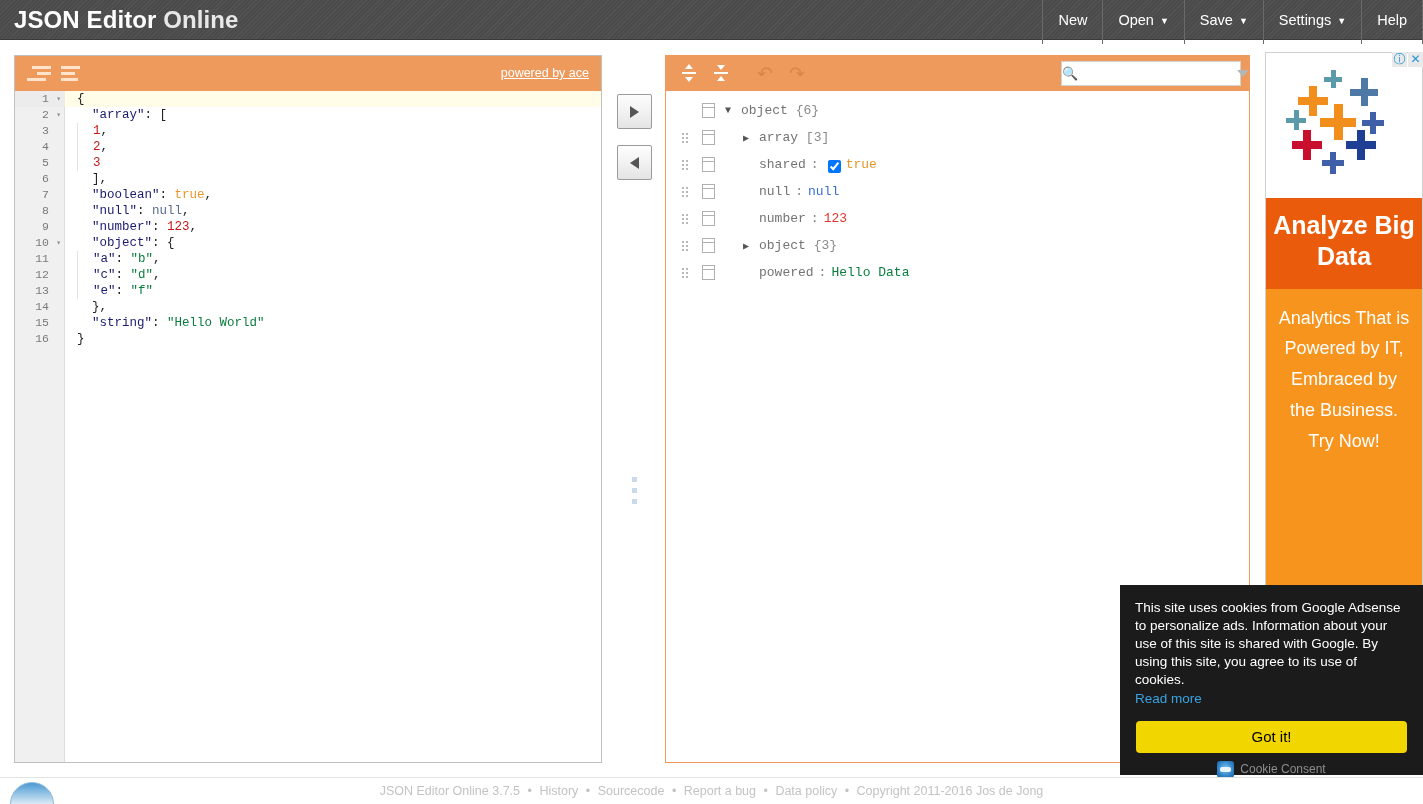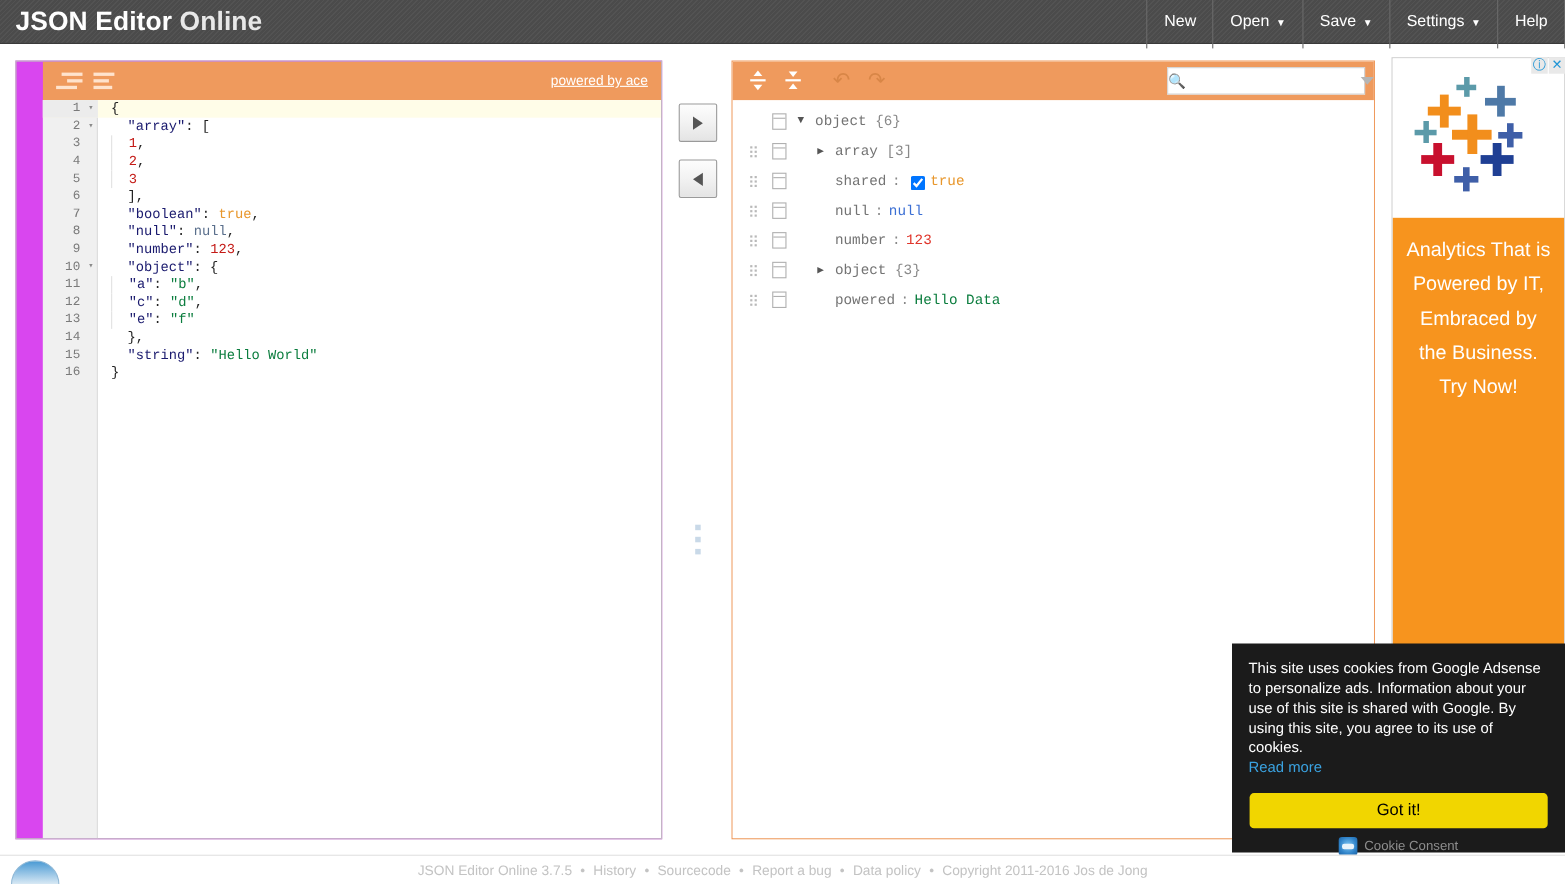--- a/index.html
+++ b/index.html
@@ -33,21 +33,21 @@
     display: flex; align-items: center; justify-content: center;
     padding: 0 15px; color: #fff; font-size: 14.5px;
     border-left: 1px solid #6a6a6a; cursor: pointer; white-space: nowrap;
   }
   .menu-item:last-child { border-right: 1px solid #6a6a6a; text-align: right; }
   .menu-item .caret { font-size: 9px; margin-left: 6px; position: relative; top: 1px; }
 
   
   .code-panel {
     position: absolute; left: 14px; top: 55px; width: 588px; height: 708px;
-    border: 1px solid #c0c0c0; background: #d946ef; overflow: hidden; padding-left: 24px;
+    border: 1px solid #c0c0c0; background: #4d7c0f; overflow: hidden;
   }
   .code-toolbar {
     height: 35px; background: #ef9a5d; position: relative;
     display: flex; align-items: center; padding-left: 12px;
   }
   .tb-icon { width: 28px; height: 20px; margin-right: 6px; cursor: pointer;
     display: flex; flex-direction: column; justify-content: center; align-items: flex-start; gap: 3px; }
   .tb-icon i { display: block; height: 3px; background: #ffe3cd; border-radius: 0; }
   .icon-format i:nth-child(1) { width: 19px; margin-left: 5px; }
   .icon-format i:nth-child(2) { width: 14px; margin-left: 10px; }
@@ -498,20 +498,21 @@
             <div class="pl" style="left: 62px; top: 62px; width: 30px; height: 30px;">
               <span class="h" style="left: 0px; top: 11px; width: 30px; height: 8px; background: rgb(31, 63, 148);"></span>
               <span class="v" style="top: 0px; left: 11px; height: 30px; width: 8px; background: rgb(31, 63, 148);"></span>
             </div>
             <div class="pl" style="left: 38px; top: 84px; width: 22px; height: 22px;">
               <span class="h" style="left: 0px; top: 8px; width: 22px; height: 6px; background: rgb(63, 95, 168);"></span>
               <span class="v" style="top: 0px; left: 8px; height: 22px; width: 6px; background: rgb(63, 95, 168);"></span>
             </div>
           </div>
       </div>
+      <div class="ad-head">Analyze Big Data</div>
       <div class="ad-body">Analytics That is Powered by IT, Embraced by the Business. Try Now!</div>
     </div>
     <div class="ad-topbar">
       <div class="ad-ic">ⓘ</div>
       <div class="ad-ic">✕</div>
     </div>
   </div>
 
   <div class="cookie">
     <div class="cookie-text">This site uses cookies from Google Adsense to personalize ads. Information about your use of this site is shared with Google. By using this site, you agree to its use of cookies.</div>

